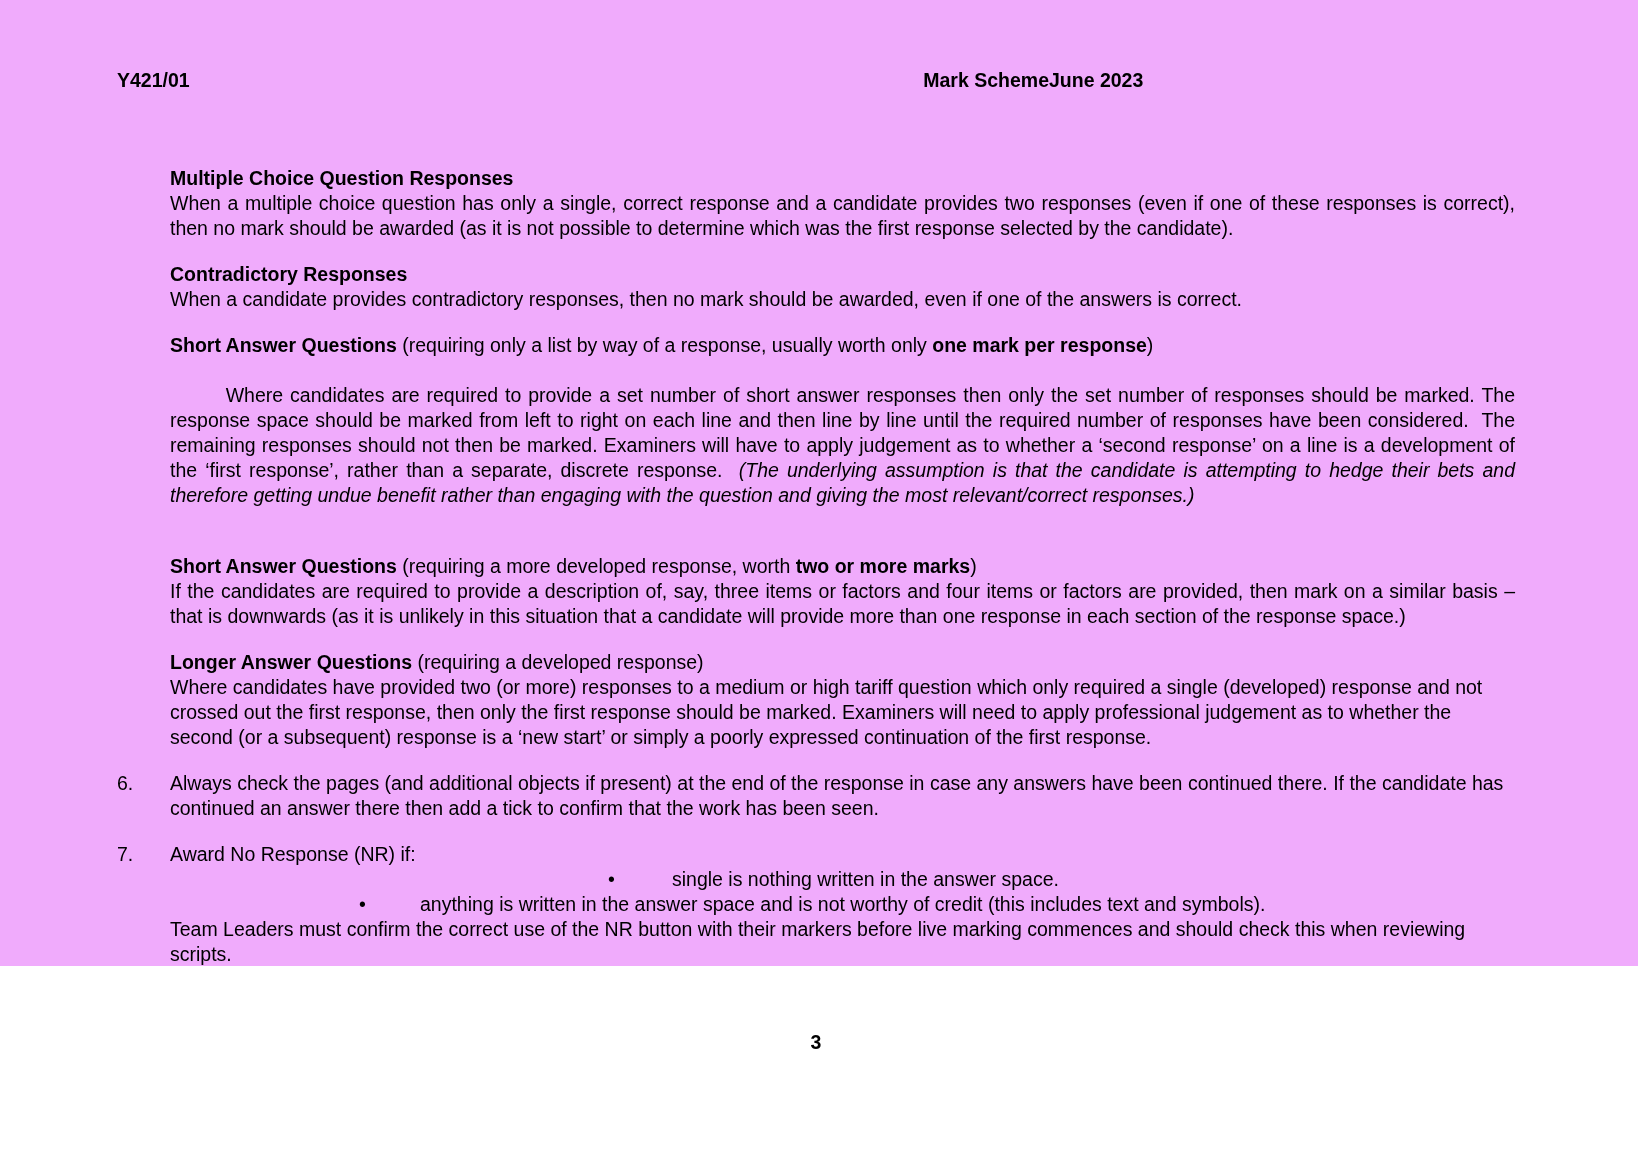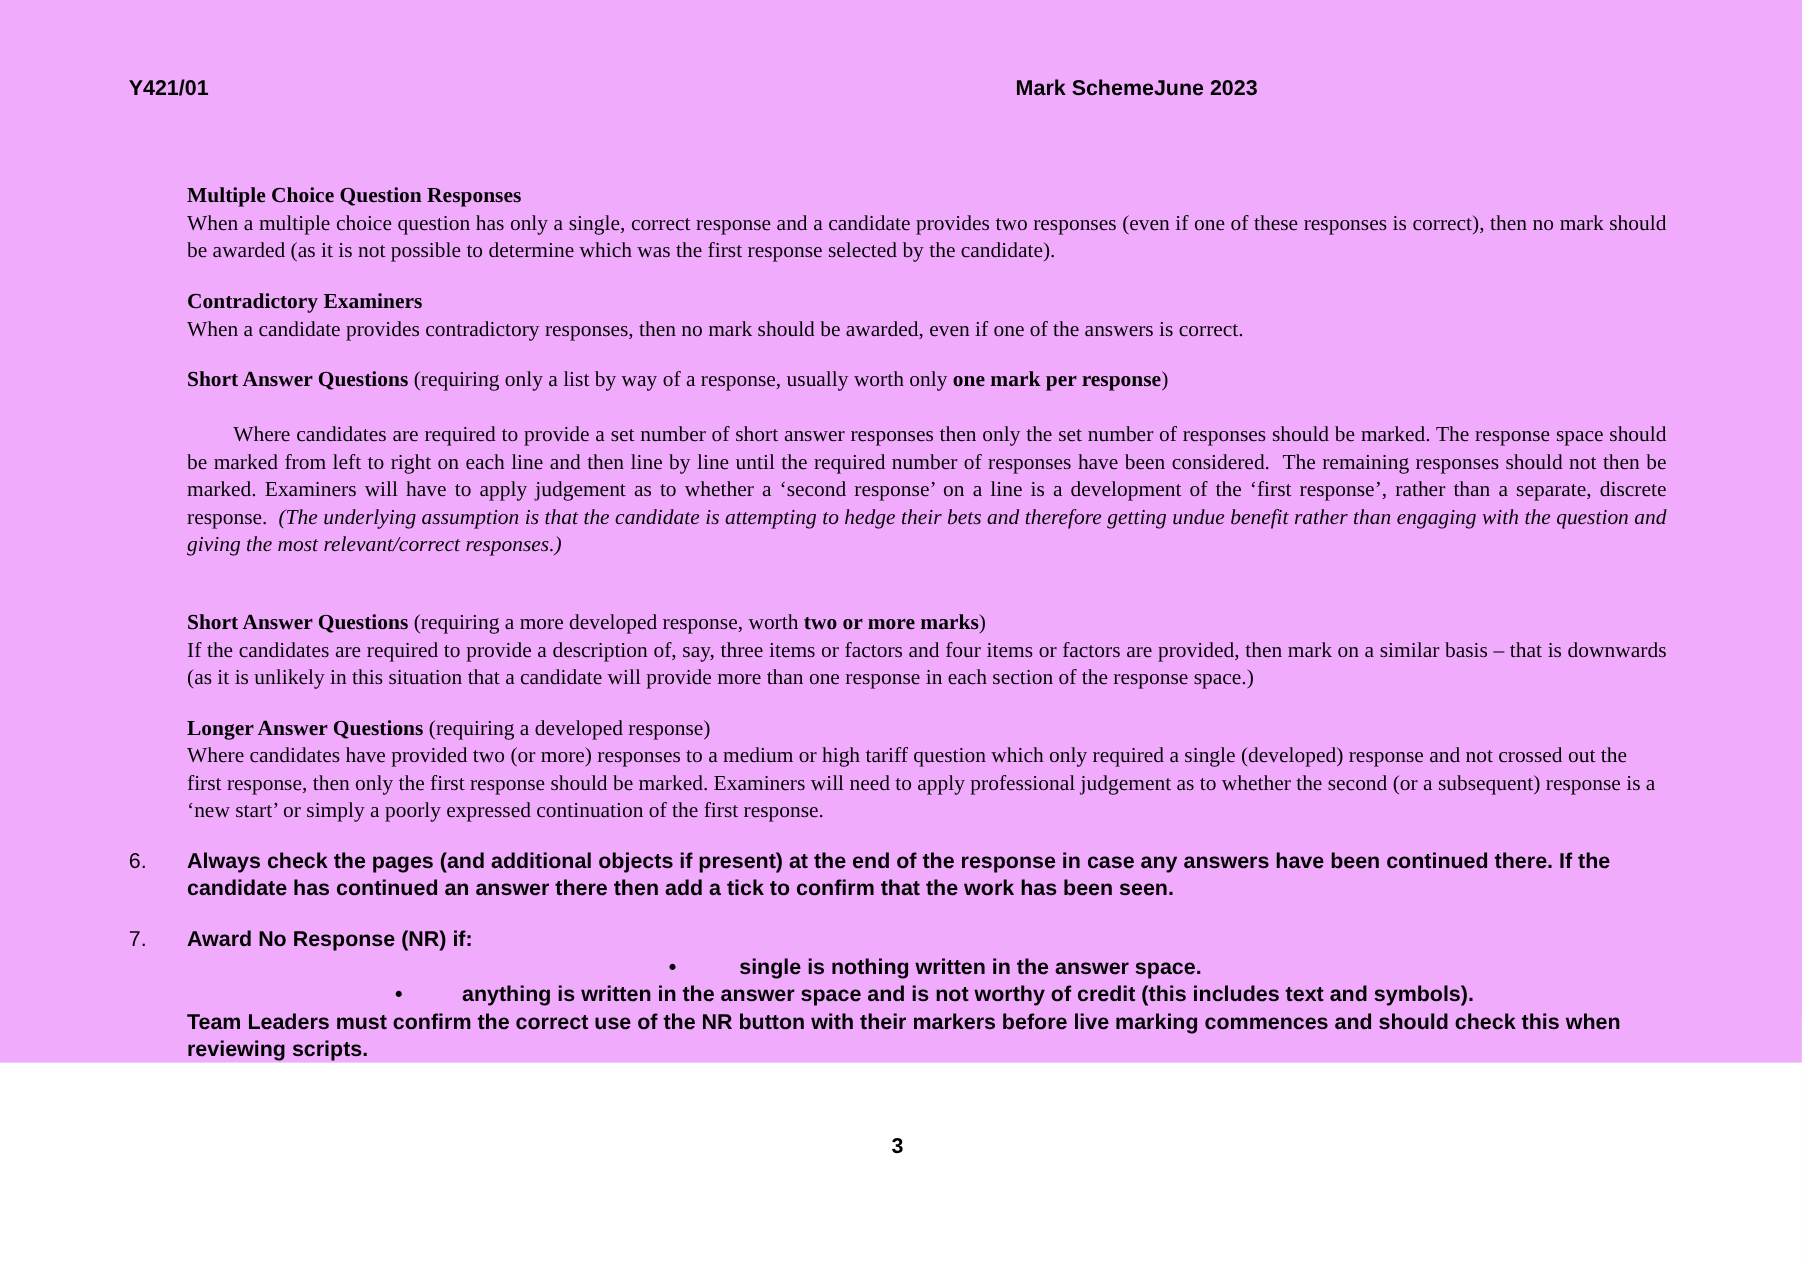--- a/index.html
+++ b/index.html
@@ -24,30 +24,30 @@
   }
   .page-header .h-left  { flex: 1; text-align: left; }
   .page-header .h-center{ flex: 1; text-align: right; }
   .page-header .h-right { flex: 1; }
 
   .content {
     position: absolute;
     top: 166px; left: 117px; right: 123px;
   }
 
-  .section { margin-left: 53px; margin-bottom: 21px; font-family: Liberation Serif, serif; }
+  .section { margin-left: 53px; margin-bottom: 21px; }
   .section p { margin: 0; }
   .bold { font-weight: bold; }
   .italic { font-style: italic; }
   .justify { text-align: justify; }
   .prewrap { white-space: pre-wrap; }
 
   .numbered-item { display: flex; margin-bottom: 21px; }
   .item-number { width: 53px; flex: 0 0 53px; }
-  .item-body { flex: 1; font-weight: bold; }
+  .item-body { flex: 1; }
   .item-body p { margin: 0; }
 
   .bullet-row { display: flex; }
   .bullet-row-1 { margin-left: 438px; }
   .bullet-row-2 { margin-left: 189px; }
   .bullet-glyph { width: 64px; flex: 0 0 auto; }
   .bullet-row-2 .bullet-glyph { width: 61px; }
 
   .page-footer {
     position: absolute;
@@ -68,21 +68,21 @@
   </header>
 
   <main class="content">
 
     <section class="section">
       <p class="bold">Multiple Choice Question Responses</p>
       <p class="justify prewrap">When a multiple choice question has only a single, correct response and a candidate provides two responses (even if one of these responses is correct), then no mark should be awarded (as it is not possible to determine which was the first response selected by the candidate).</p>
     </section>
 
     <section class="section">
-      <p class="bold">Contradictory Examiners</p>
+      <p class="bold">Contradictory Responses</p>
       <p>When a candidate provides contradictory responses, then no mark should be awarded, even if one of the answers is correct.</p>
     </section>
 
     <section class="section">
       <p>
         <span class="bold">Short Answer Questions</span><span class="prewrap"> (requiring only a list by way of a response, usually worth only </span><span class="bold">one mark per response</span><span>)</span>
       </p>
       <p class="justify prewrap">
         <span>Where candidates are required to provide a set number of short answer responses then only the set number of responses should be marked. The response space should be marked from left to right on each line and then line by line until the required number of responses have been considered.  The remaining responses should not then be marked. Examiners will have to apply judgement as to whether a ‘second response’ on a line is a development of the ‘first response’, rather than a separate, discrete response.  </span><span class="italic">(The underlying assumption is that the candidate is attempting to hedge their bets and therefore getting undue benefit rather than engaging with the question and giving the most relevant/correct responses.)</span>
       </p>

